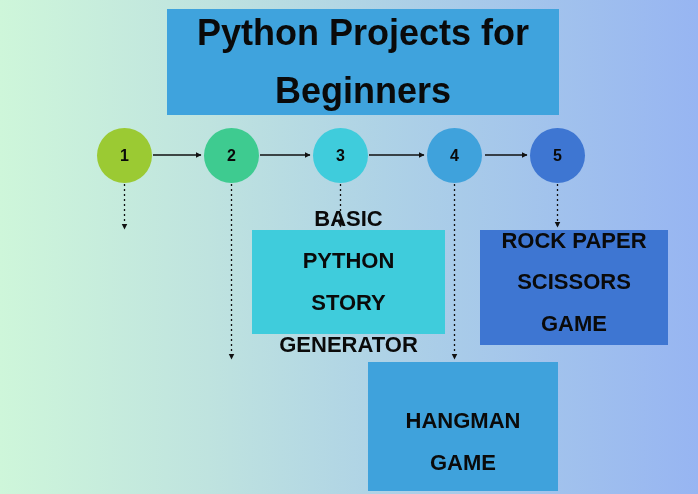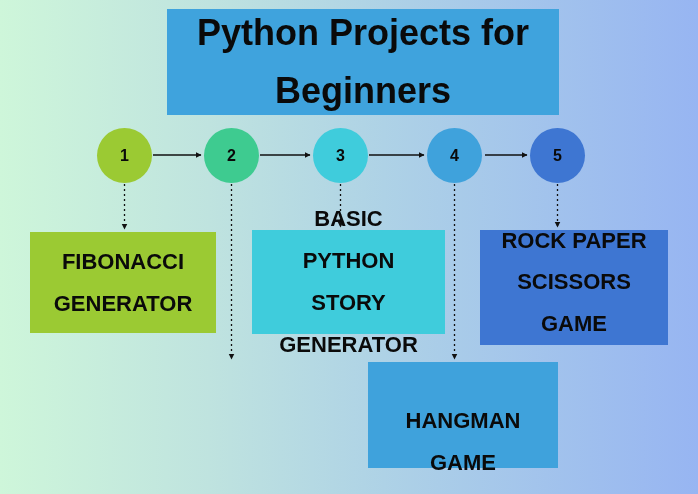--- a/index.html
+++ b/index.html
@@ -29,21 +29,21 @@
     font-size:22px;font-weight:bold;color:#0a0a0a;line-height:1.9;
     box-sizing:border-box;
   }
   .pbox span{display:block;}
   .b1{left:30px;top:232px;width:186px;height:101px}
   .b1 span{max-width:160px}
   .b2{left:133px;top:362px;width:192px;height:123px;align-items:flex-start;padding-top:22px}
   .b2 span{max-width:180px}
   .b3{left:252px;top:230px;width:193px;height:104px}
   .b3 span{max-width:152px}
-  .b4{left:368px;top:362px;width:190px;height:106px;align-items:flex-start;padding-top:38px}
+  .b4{left:368px;top:362px;width:190px;height:129px;align-items:flex-start;padding-top:38px}
   .b4 span{max-width:185px}
   .b5{left:480px;top:230px;width:188px;height:115px;align-items:flex-start;padding-top:30px}
   .b5 span{max-width:168px}
   .overlay{position:absolute;left:0;top:0;width:698px;height:494px;pointer-events:none;}
 </style>
 </head>
 <body>
 
 <div class="canvas">
 
@@ -78,23 +78,20 @@
   <div class="circle c3" style="background-color: rgb(63, 204, 220);">
     <span>3</span>
   </div>
   <div class="circle c4" style="background-color: rgb(63, 162, 220);">
     <span>4</span>
   </div>
   <div class="circle c5" style="background-color: rgb(62, 118, 210);">
     <span>5</span>
   </div>
 
-  <div class="pbox b1" style="background-color: rgb(155, 202, 51);">
-    <span>FIBONACCI GENERATOR</span>
-  </div>
   <div class="pbox b3" style="background-color: rgb(63, 204, 220);">
     <span>BASIC PYTHON STORY GENERATOR</span>
   </div>
   <div class="pbox b5" style="background-color: rgb(62, 118, 210); align-items: flex-end;">
     <span>ROCK PAPER SCISSORS GAME</span>
   </div>
   <div class="pbox b4" style="background-color: rgb(63, 162, 220);">
     <span>HANGMAN GAME</span>
   </div>
 

